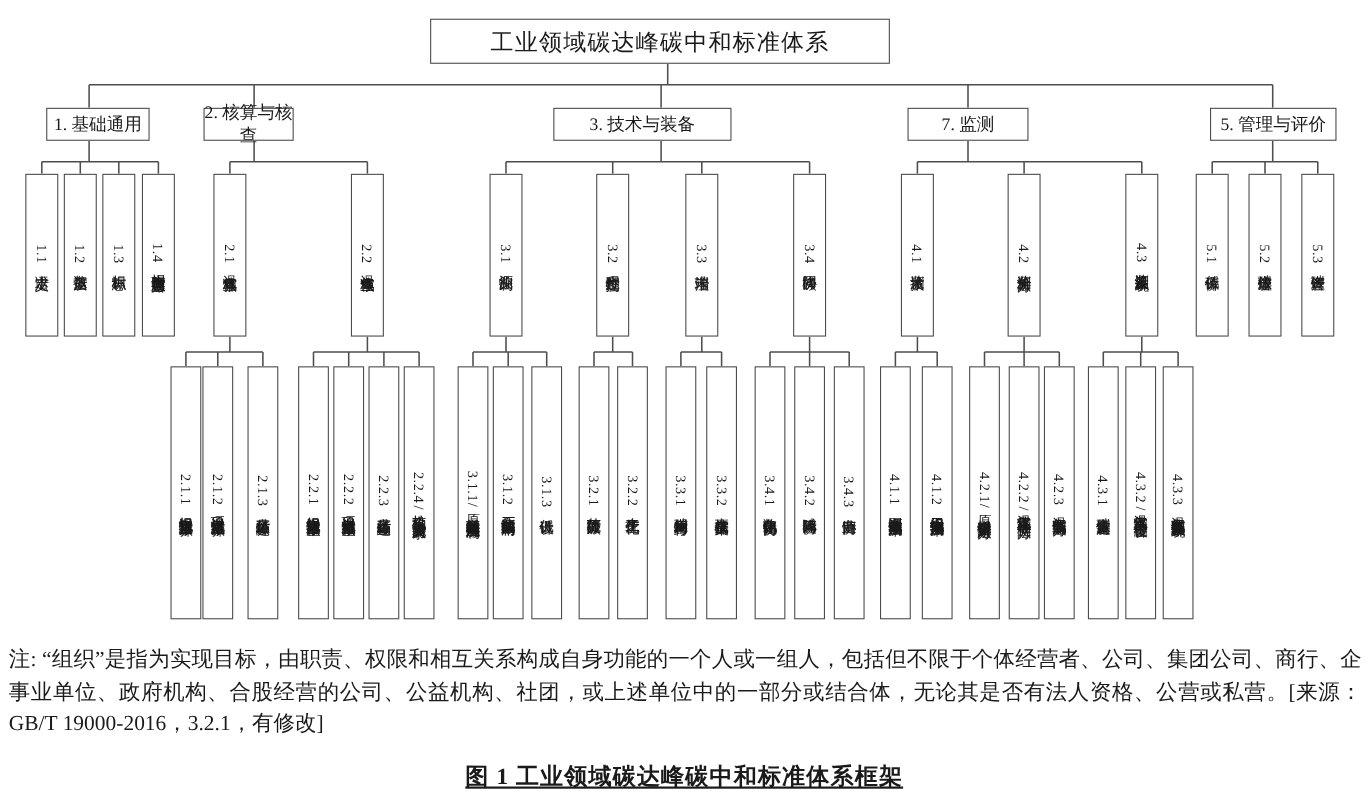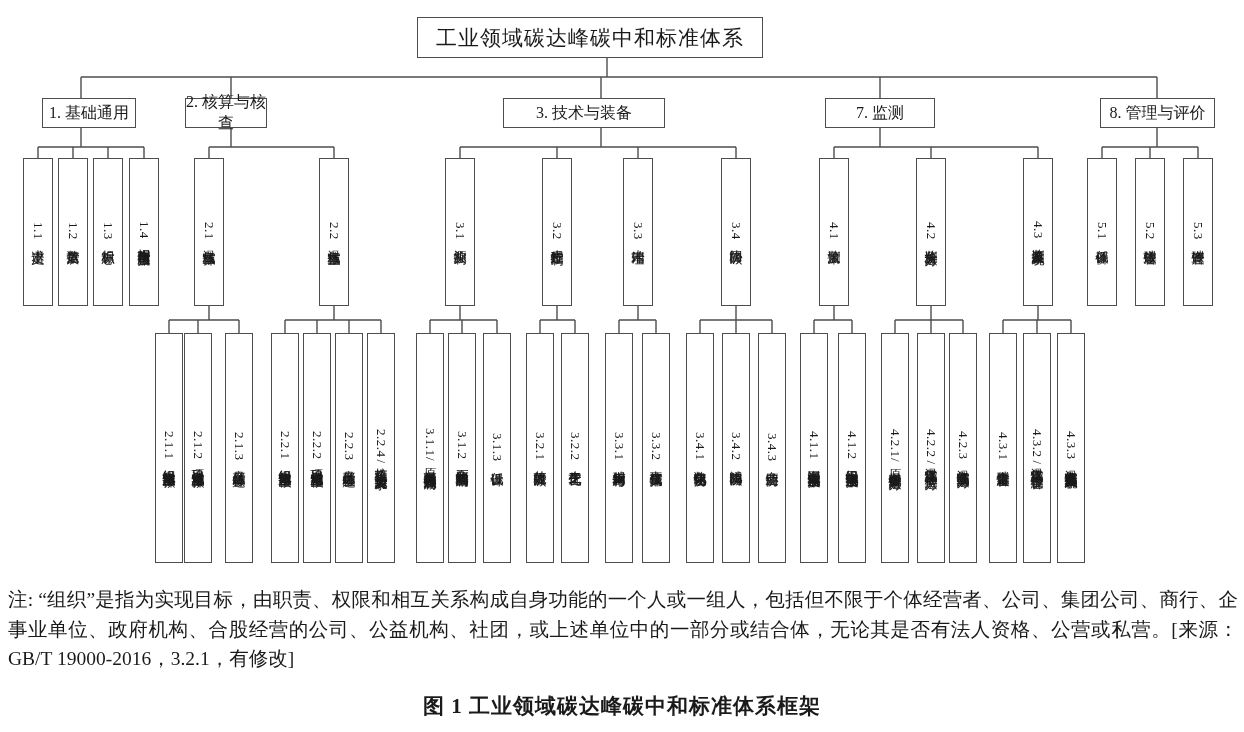--- a/index.html
+++ b/index.html
@@ -17,21 +17,21 @@
     position: absolute;
     border: 1.5px solid #4d4d4d;
     background: #ffffff;
     display: flex;
     align-items: center;
     justify-content: center;
     text-align: center;
     box-sizing: border-box;
   }
   .root {
-    left: 417px; top: 17px; width: 346px; height: 41px;
+    left: 391px; top: 17px; width: 418px; height: 41px;
     font-size: 21px; letter-spacing: 1px;
   }
   .l2 { top: 98px; height: 30px; font-size: 16px; }
   .vbox {
     position: absolute;
     border: 1.5px solid #4d4d4d;
     background: #ffffff;
     box-sizing: border-box;
     writing-mode: vertical-rl;
     text-orientation: mixed;
@@ -52,20 +52,21 @@
     line-height: 1.52;
     text-align: justify;
   }
   .caption {
     position: absolute;
     left: 0; top: 692px; width: 1244px;
     text-align: center;
     font-size: 21px;
     font-weight: bold;
     letter-spacing: 1px;
+    text-decoration: underline;
   }
 </style>
 </head>
 <body>
 
 <div class="stage">
 
   <svg class="lines" width="1244" height="732">
     <path fill="none" stroke="#4d4d4d" stroke-width="1.4" d="
       M607 58 V77
@@ -87,21 +88,21 @@
       M1038 306 V320 M1003 320 H1071 M1003 320 V333 M1037 320 V333 M1071 320 V333
     "></path>
   </svg>
 
   <div class="box root">工业领域碳达峰碳中和标准体系</div>
 
   <div class="box l2" style="left:42px;width:94px">1. 基础通用</div>
   <div class="box l2" style="left:185px;width:82px">2. 核算与核查</div>
   <div class="box l2" style="left:503px;width:162px">3. 技术与装备</div>
   <div class="box l2" style="left:825px;width:110px">7. 监测</div>
-  <div class="box l2" style="left:1100px;width:115px">8. 管理与评价</div>
+  <div class="box l2" style="left:1100px;width:115px">5. 管理与评价</div>
 
   <div class="vbox l3" style="left:23px">1.1术语定义</div>
   <div class="vbox l3" style="left:58px">1.2数据质量</div>
   <div class="vbox l3" style="left:93px">1.3标识标志</div>
   <div class="vbox l3" style="left:129px">1.4报告声明与信息披露</div>
 
   <div class="vbox l3" style="left:194px">2.1温室气体核算</div>
   <div class="vbox l3" style="left:319px">2.2温室气体核查</div>
 
   <div class="vbox l3" style="left:445px">3.1源头控制</div>

